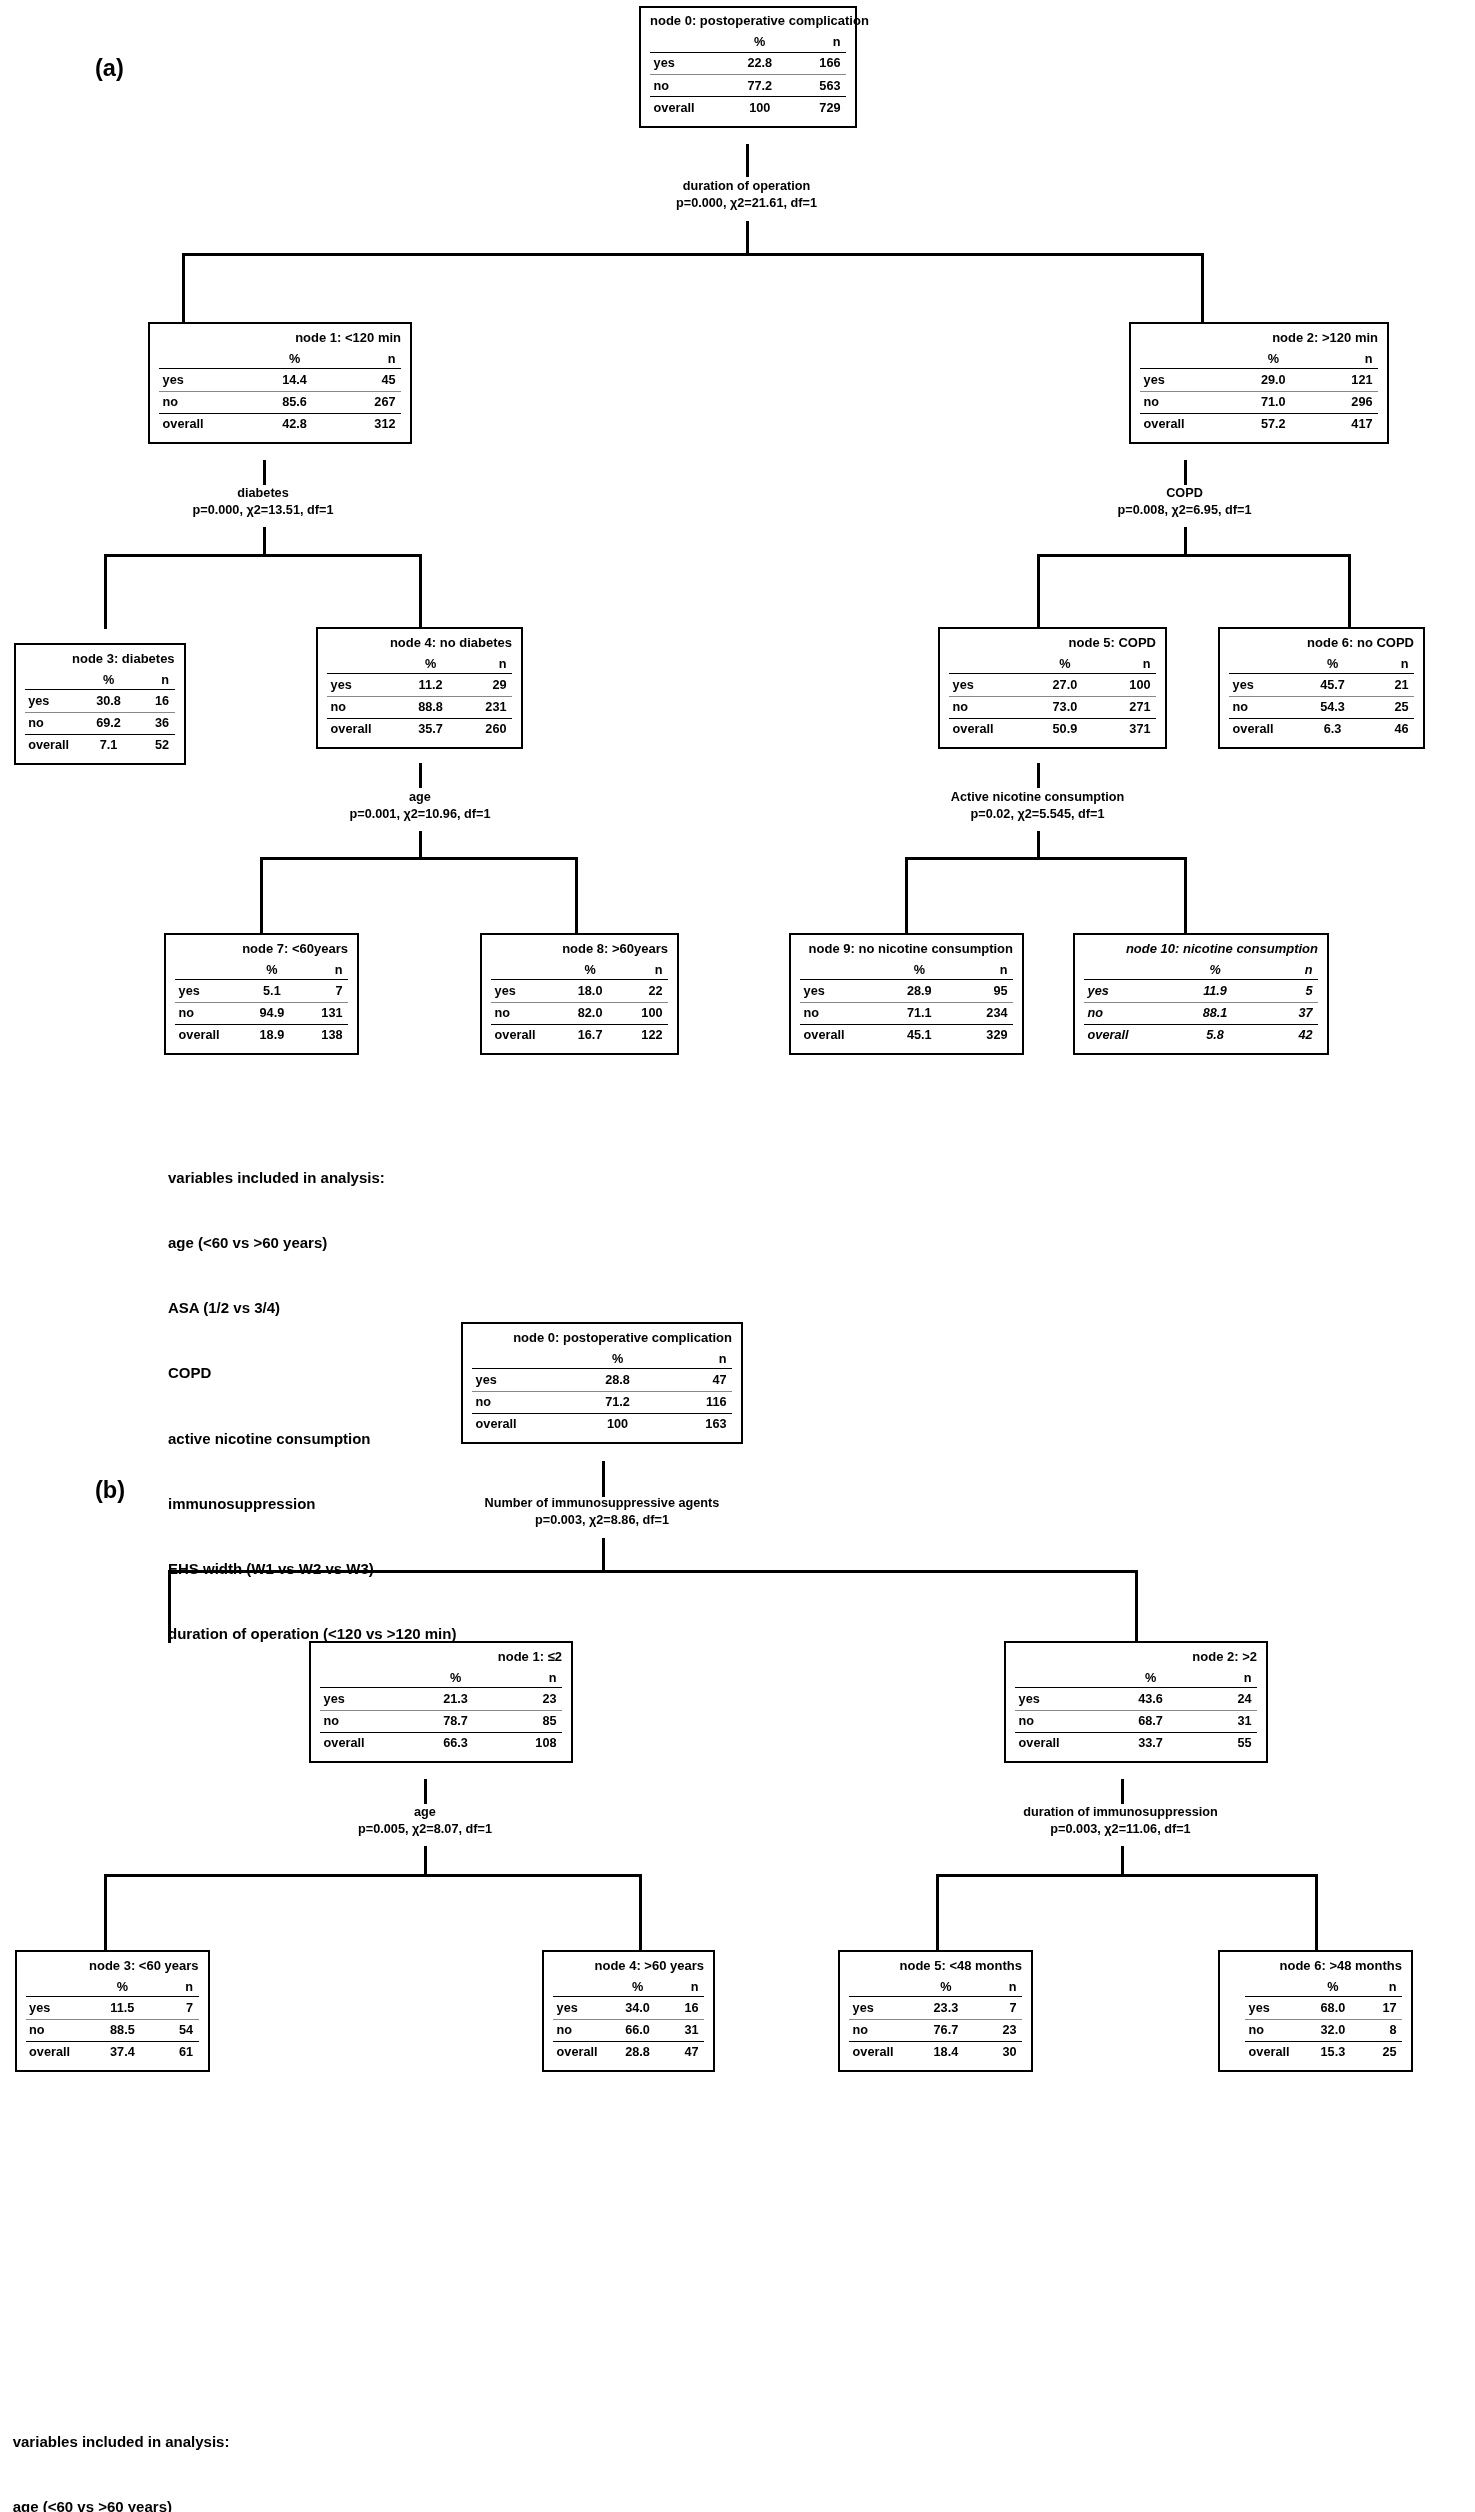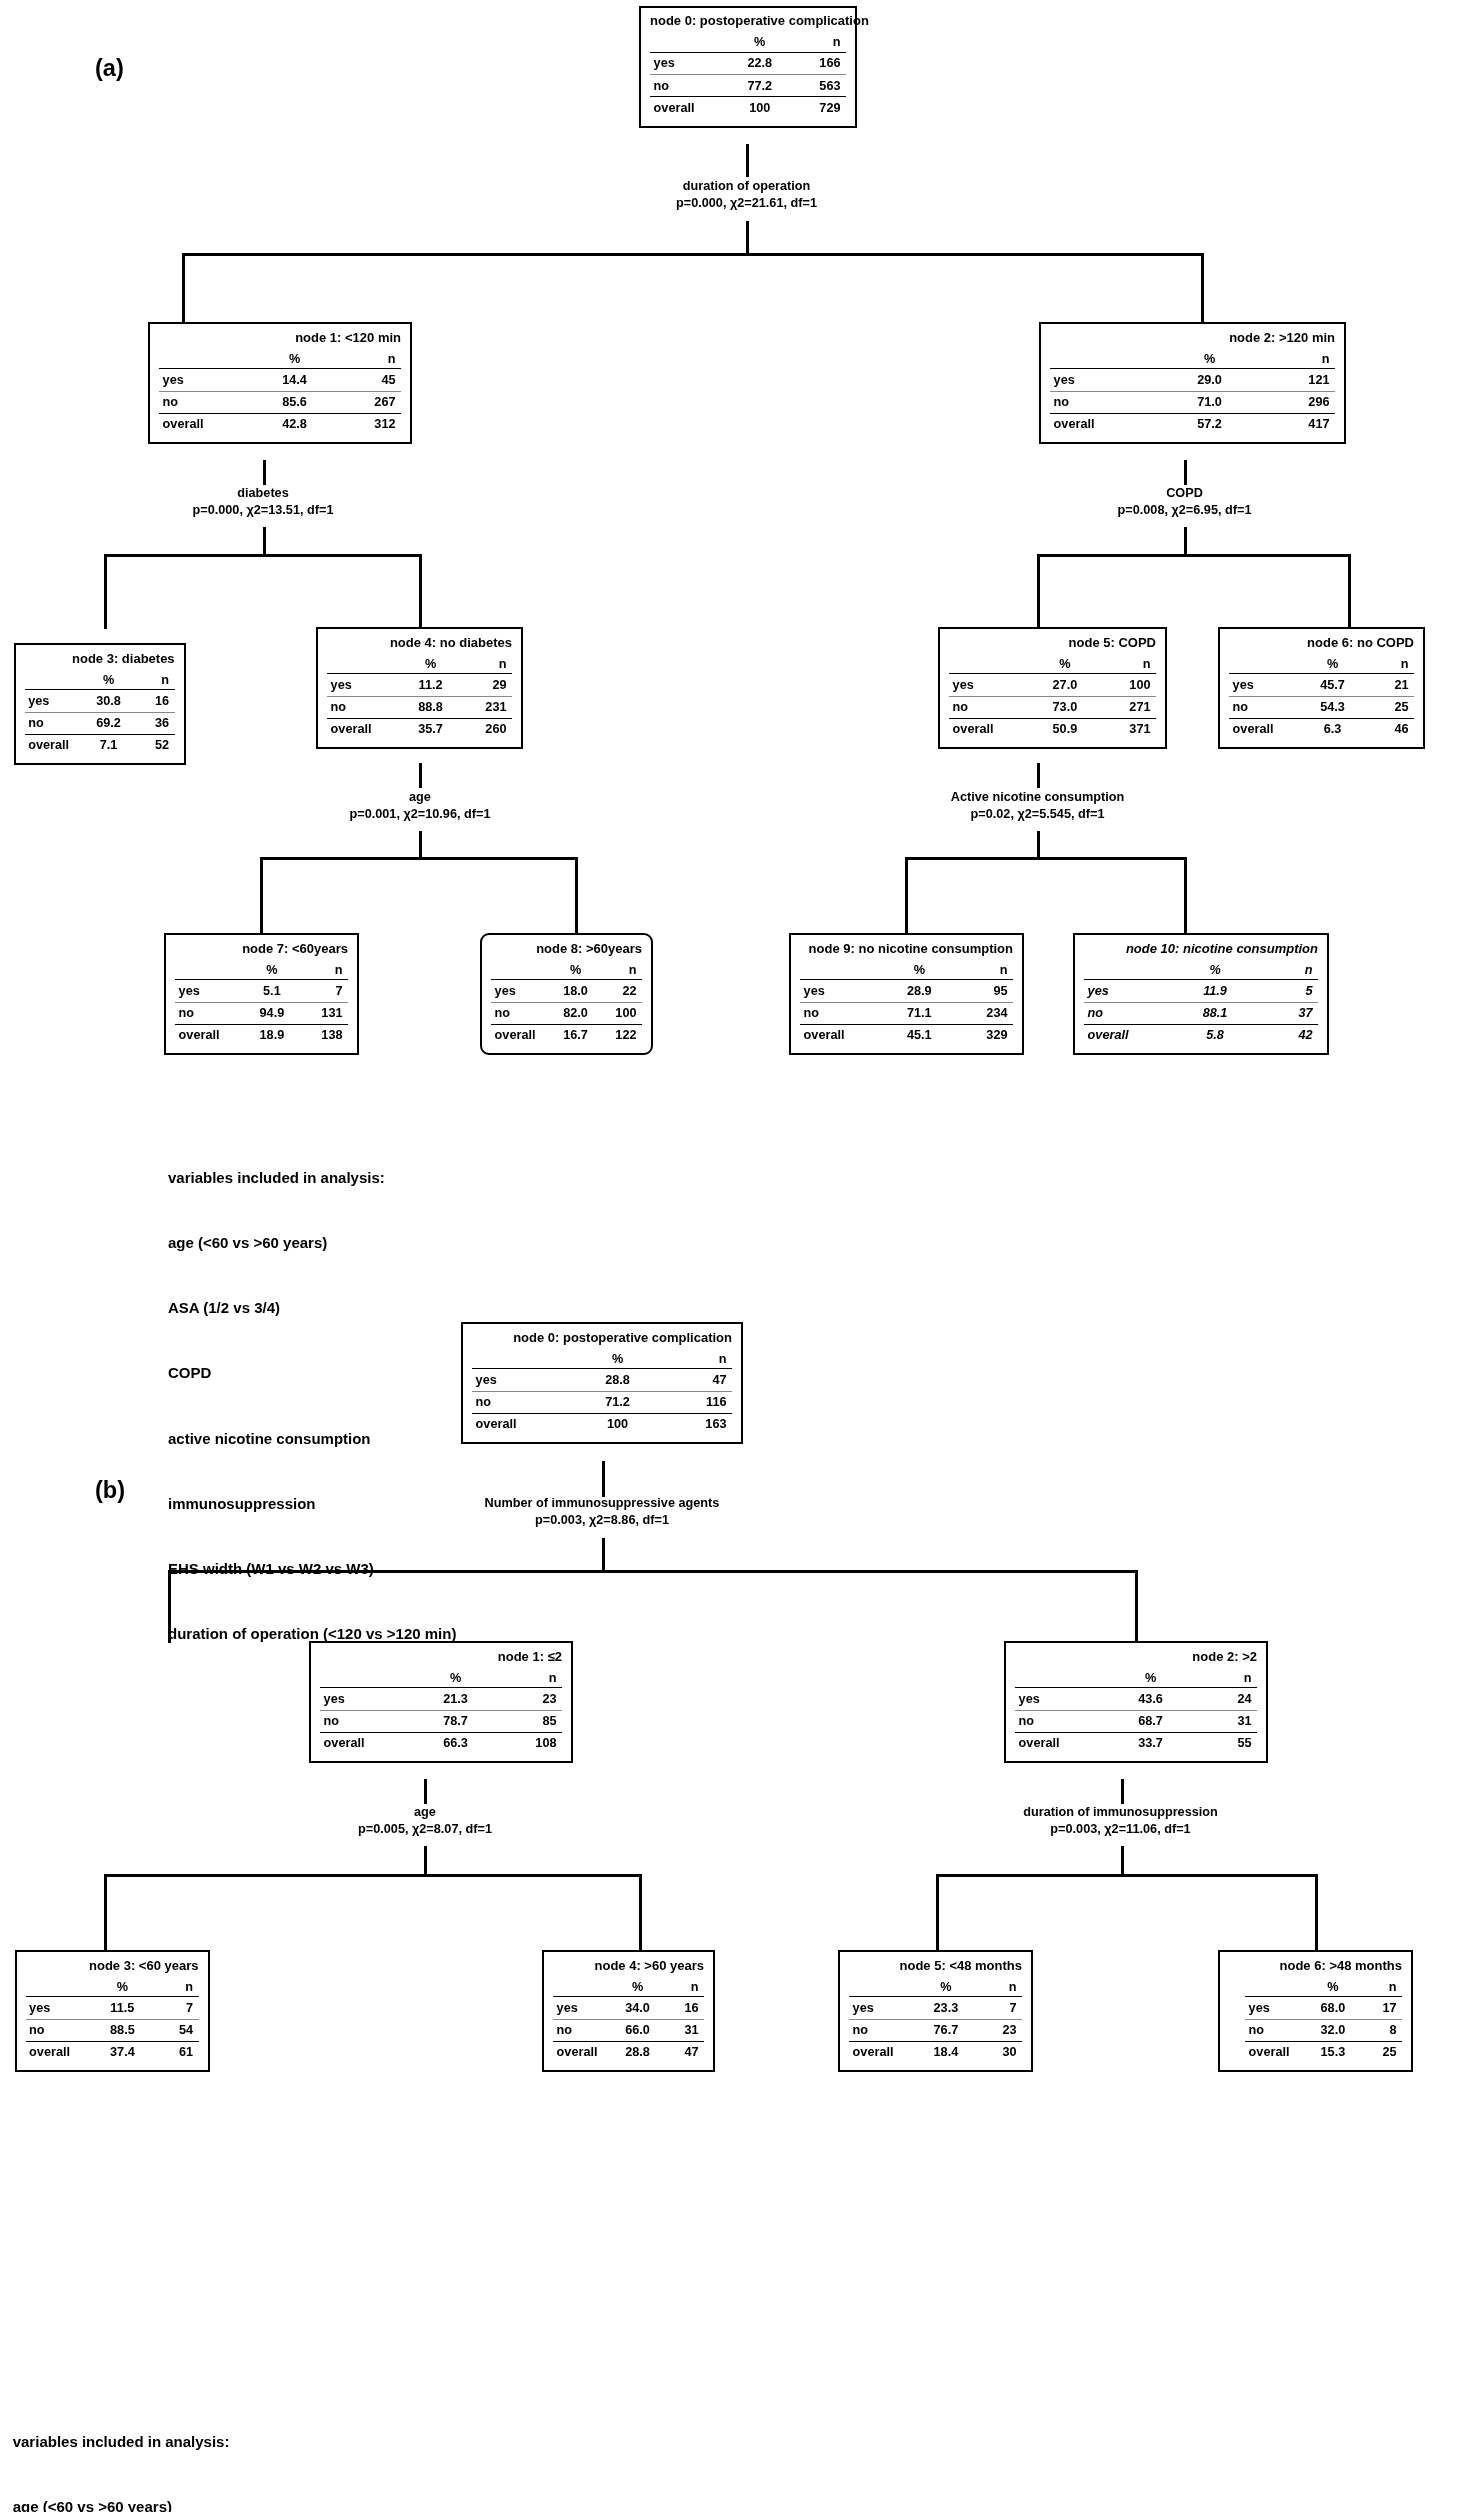--- a/index.html
+++ b/index.html
@@ -156,21 +156,21 @@
           </tr>
         <tr>
             <td class="c-lab">overall</td>
             <td class="c-pct">42.8</td>
             <td class="c-n">312</td>
           </tr>
       </tbody>
     </table>
   </div>
 
-  <div class="node" style="left:1039px; top:322px; width:307px;">
+  <div class="node" style="left:1129px; top:322px; width:260px;">
     <div class="title">node 2: &gt;120 min</div>
     <table>
       <thead>
           <tr>
             <td class="c-lab"></td>
             <td class="c-pct">%</td>
             <td class="c-n">n</td>
           </tr>
         </thead>
       <tbody>
@@ -376,21 +376,21 @@
           </tr>
         <tr>
             <td class="c-lab">overall</td>
             <td class="c-pct">18.9</td>
             <td class="c-n">138</td>
           </tr>
       </tbody>
     </table>
   </div>
 
-  <div class="node" style="left:480px; top:933px; width:173px;border-radius:9px;">
+  <div class="node" style="left:480px; top:933px; width:199px;">
     <div class="title">node 8: &gt;60years</div>
     <table>
       <thead>
           <tr>
             <td class="c-lab"></td>
             <td class="c-pct">%</td>
             <td class="c-n">n</td>
           </tr>
         </thead>
       <tbody>

